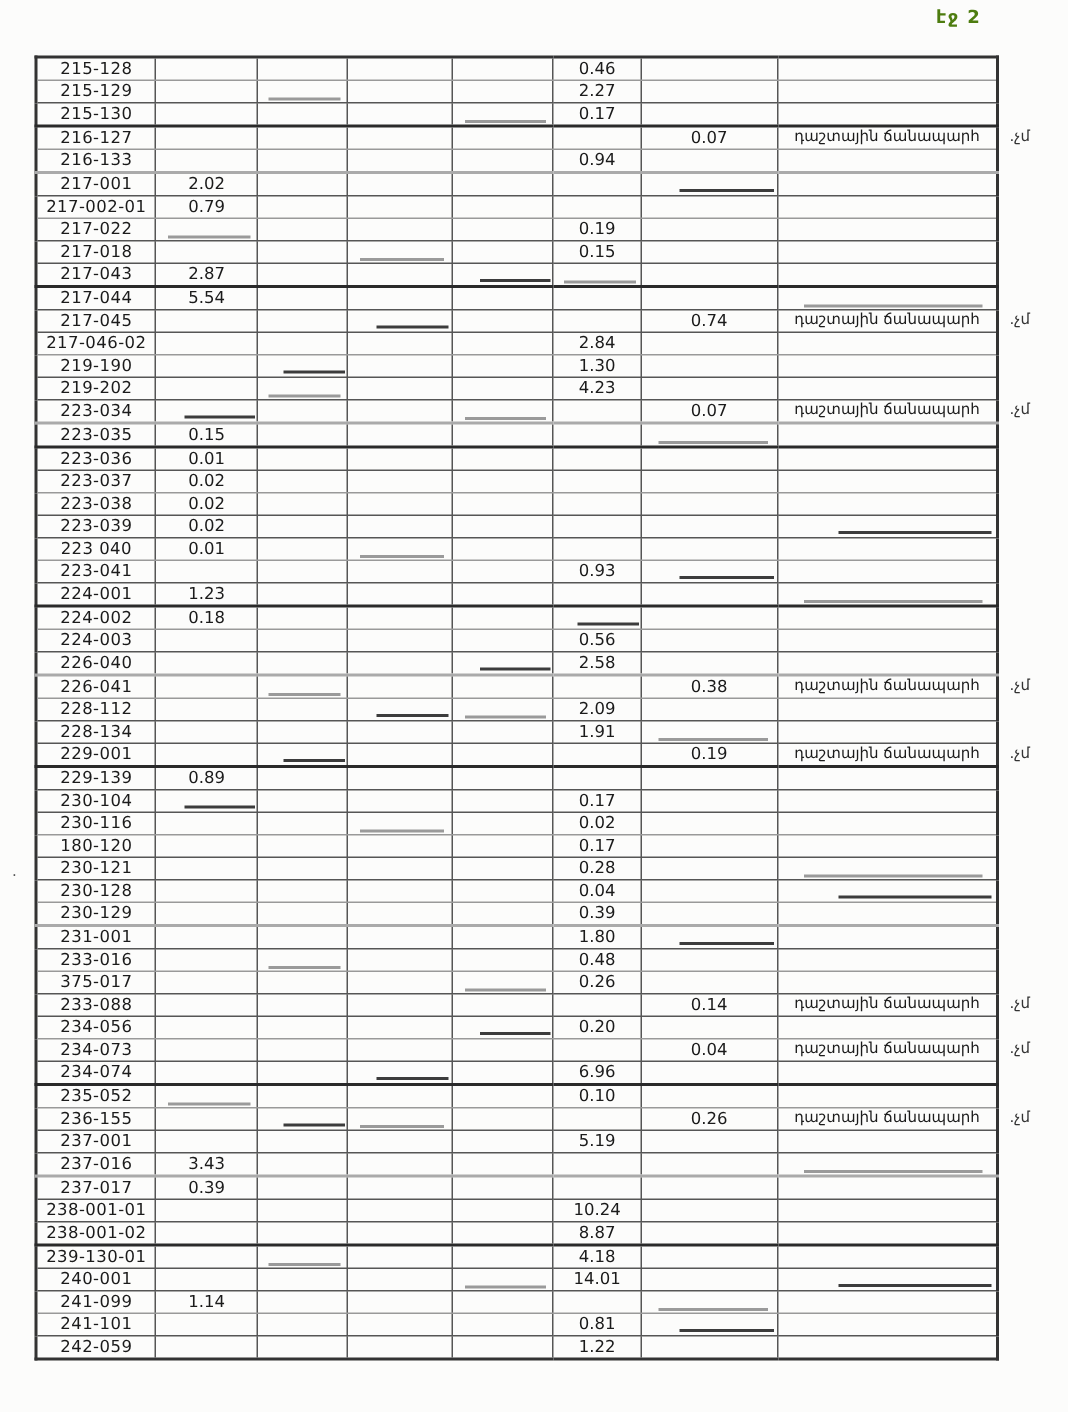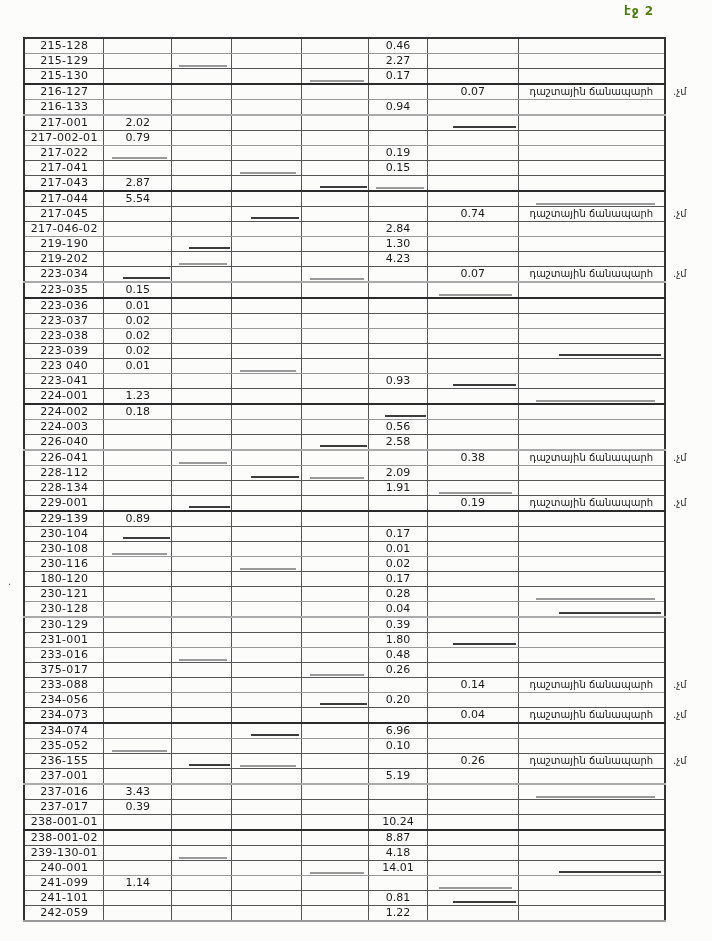--- a/index.html
+++ b/index.html
@@ -157,21 +157,21 @@
         <td class="streak"></td>
         <td></td>
         <td></td>
         <td></td>
         <td>0.19</td>
         <td></td>
         <td class="note"></td>
         <td class="margin"></td>
       </tr>
       <tr>
-        <td class="code">217-041</td>
+        <td class="code">217-018</td>
         <td></td>
         <td></td>
         <td class="streak"></td>
         <td></td>
         <td>0.15</td>
         <td></td>
         <td class="note"></td>
         <td class="margin"></td>
       </tr>
       <tr>
@@ -427,31 +427,20 @@
         <td class="note"></td>
         <td class="margin"></td>
       </tr>
       <tr>
         <td class="code">230-104</td>
         <td class="streak2"></td>
         <td></td>
         <td></td>
         <td></td>
         <td>0.17</td>
-        <td></td>
-        <td class="note"></td>
-        <td class="margin"></td>
-      </tr>
-      <tr>
-        <td class="code">230-108</td>
-        <td class="streak"></td>
-        <td></td>
-        <td></td>
-        <td></td>
-        <td>0.01</td>
         <td></td>
         <td class="note"></td>
         <td class="margin"></td>
       </tr>
       <tr>
         <td class="code">230-116</td>
         <td></td>
         <td></td>
         <td class="streak"></td>
         <td></td>

